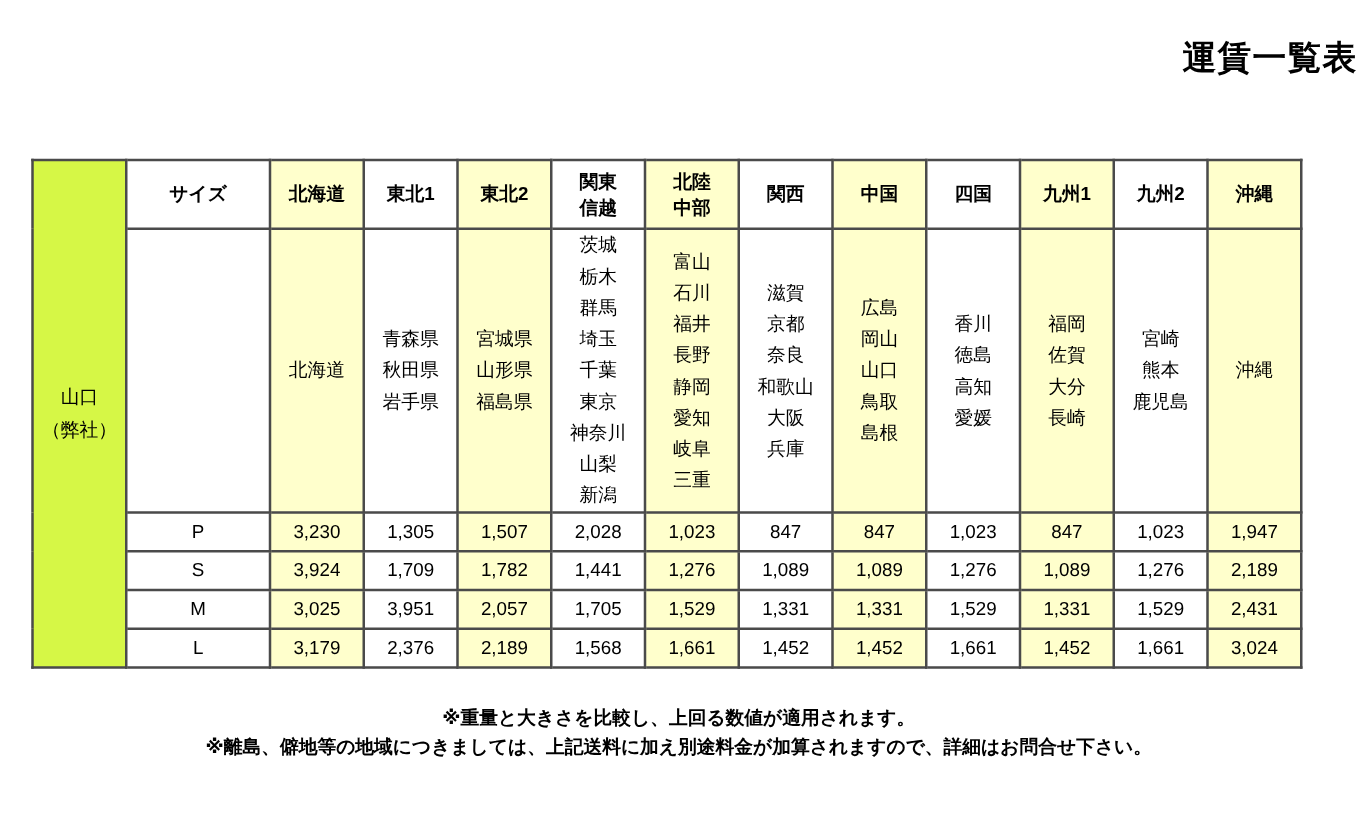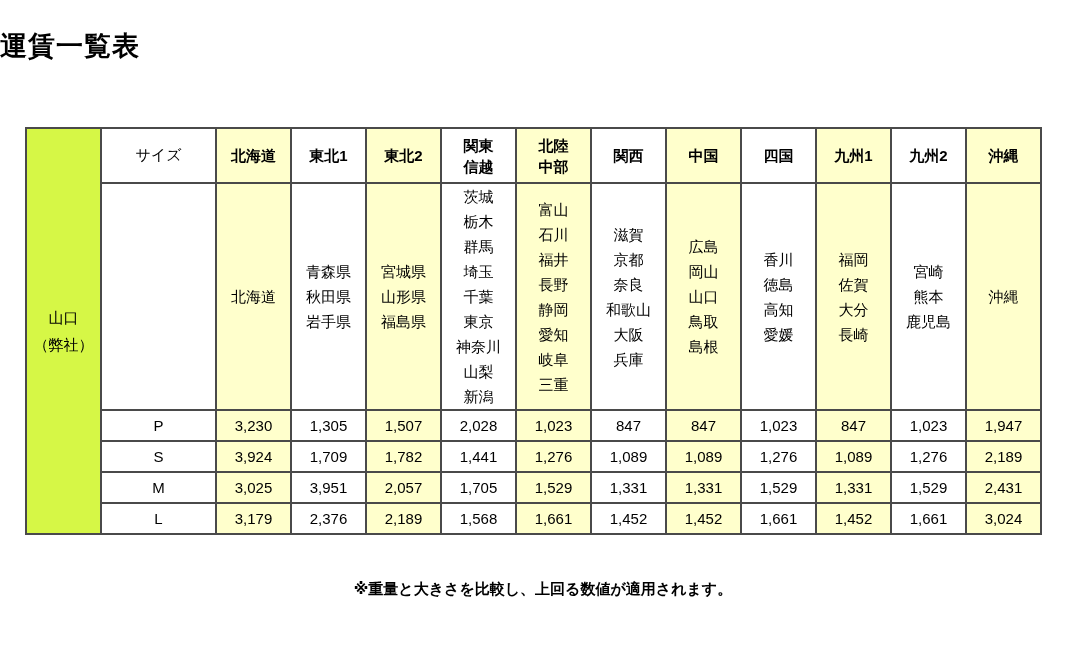--- a/index.html
+++ b/index.html
@@ -7,21 +7,21 @@
     padding: 0;
     background: #ffffff;
     width: 1086px;
     height: 667px;
     overflow: hidden;
     font-family: "Liberation Sans", "DejaVu Sans", sans-serif;
     color: #000;
   }
   .title {
     margin: 28px 0 0 0;
-    text-align: left;
+    text-align: right;
     font-size: 27px;
     font-weight: bold;
     line-height: 36px;
     letter-spacing: 1px;
   }
   table.fare {
     border-collapse: collapse;
     table-layout: fixed;
     margin: 63px 0 0 25px;
     width: 1015px;
@@ -42,33 +42,33 @@
     white-space: pre-line;
     font-weight: normal;
   }
   tr.header-row { height: 55px; }
   th.region {
     font-weight: bold;
     white-space: pre-line;
     line-height: 21px;
     font-size: 15px;
   }
-  td.size-header { font-weight: normal; font-size: 15px; }
+  td.size-header { font-weight: bold; font-size: 15px; }
   tr.pref-row { height: 221px; }
   td.pref {
     vertical-align: top;
     padding-top: 4px;
     line-height: 25px;
     white-space: pre-line;
     font-size: 15px;
   }
   tr.price-row { height: 31px; }
   td.price, td.size-label { font-size: 16px; }
   .notes {
-    margin-top: 42px;
+    margin-top: 28px;
     text-align: center;
     font-weight: bold;
     font-size: 15px;
     line-height: 23px;
   }
 </style>
 </head>
 <body>
 
 <div class="title">運賃一覧表</div>
@@ -212,13 +212,14 @@
       <td class="price">1,661</td>
       <td class="price hl">1,452</td>
       <td class="price">1,661</td>
       <td class="price hl">3,024</td>
     </tr>
   </tbody>
 </table>
 
 <div class="notes">
   <div>※重量と大きさを比較し、上回る数値が適用されます。</div>
+  <div>※離島、僻地等の地域につきましては、上記送料に加え別途料金が加算されますので、詳細はお問合せ下さい。</div>
 </div>
 
 </body></html>

